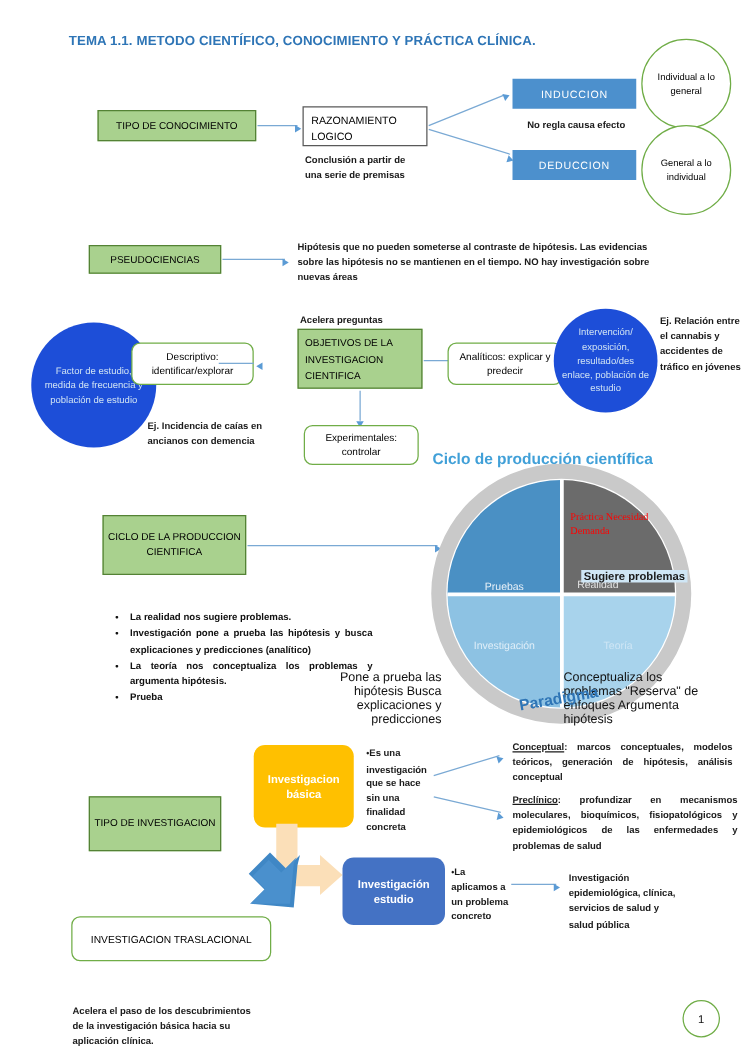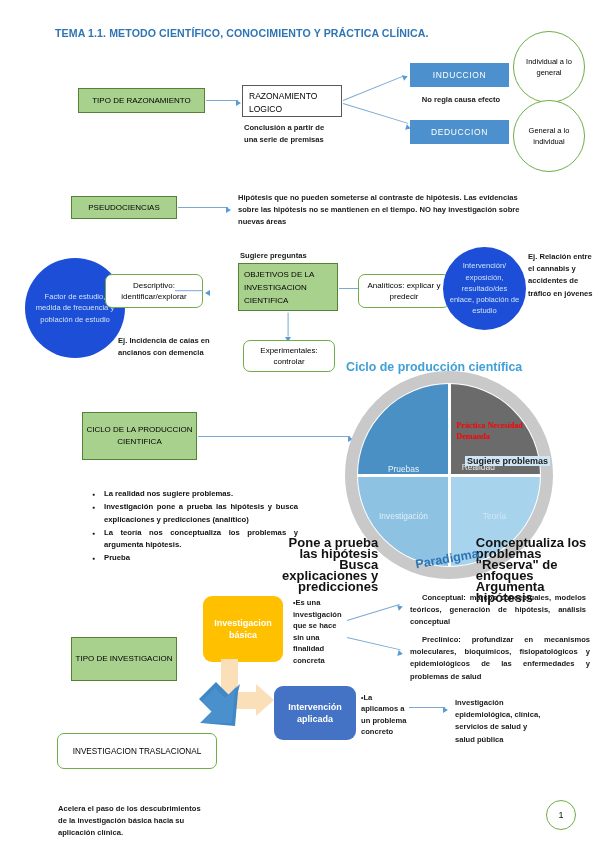--- a/index.html
+++ b/index.html
@@ -30,26 +30,26 @@
   .quad{position:absolute;width:50%;height:50%;}
   #q-tl{left:0;top:0;background:#4a90c4;border-radius:100% 0 0 0;}
   #q-tr{left:50%;top:0;background:#6b6b6b;border-radius:0 100% 0 0;}
   #q-bl{left:0;top:50%;background:#8dc2e3;border-radius:0 0 0 100%;}
   #q-br{left:50%;top:50%;background:#a8d3ec;border-radius:0 0 100% 0;}
   #wheel .gap-v{position:absolute;left:calc(50% - 1.5px);top:0;width:3px;height:100%;background:#fff;}
   #wheel .gap-h{position:absolute;top:calc(50% - 1.5px);left:0;height:3px;width:100%;background:#fff;}
   #ring{position:absolute;left:-13px;top:-13px;width:208px;height:208px;border:12px solid #c9c9c9;
         border-radius:50%;box-sizing:border-box;}
   .q-label{position:absolute;color:#e8f1f8;font-size:8.4px;text-align:center;width:100%;}
-  .q-sub{position:absolute;font-size:13px;line-height:11px;color:#111;font-weight:700;margin-left:25px;}
+  .q-sub{position:absolute;font-size:10px;line-height:11px;color:#111;font-weight:400;}
 
   #cycle-heading{left:346px;top:360px;font-size:12.4px;font-weight:bold;color:#41a0d8;white-space:nowrap;}
   #sugiere{left:465px;top:456px;font-size:9px;font-weight:bold;color:#1a1a1a;background:#cfe6f5;padding:0 2px;white-space:nowrap;}
   #paradigma{left:415px;top:552px;font-size:12.5px;font-weight:bold;color:#2e75b6;transform:rotate(-10deg);}
-  #practica{position:absolute;left:54%;top:14%;color:#ff0000;font-weight:bold;font-size:8.2px;line-height:10.6px;font-family:"Liberation Serif",serif;margin-top:12px;}
+  #practica{position:absolute;left:54%;top:14%;color:#ff0000;font-weight:normal;font-size:8.2px;line-height:10.6px;font-family:"Liberation Serif",serif;}
   #realidad{position:absolute;left:57%;top:43%;color:#e3e3e3;font-size:8.4px;}
 
   
   #inv-basica{left:203px;top:596px;width:80px;height:66px;background:#ffc000;border-radius:9px;
               color:#fff;font-size:9px;line-height:12px;font-weight:600;}
   #inv-aplicada{left:274px;top:686px;width:82px;height:54px;background:#4472c4;border-radius:9px;
                 color:#fff;font-size:9px;line-height:12px;font-weight:600;}
   
   #cream-v{left:221px;top:659px;width:17px;height:49px;background:#fbdfb8;}
   #cream-h{left:221px;top:692px;width:38px;height:17px;background:#fbdfb8;}
@@ -58,28 +58,28 @@
   
   #blue-arrow{left:185px;top:678px;width:60px;height:60px;}
 
   #page-num{left:546px;top:800px;width:30px;height:30px;border:1px solid #70ad47;border-radius:50%;
             font-size:9px;color:#111;}
 
   ul.bl{margin:16px;padding:0 0 0 14px;list-style:none;}
   ul.bl li{position:relative;font-size:7.7px;line-height:12.6px;font-weight:bold;color:#111;margin-bottom:.5px;
            text-align:justify;}
   ul.bl li:before{content:"\25CF";position:absolute;left:-12px;top:0;font-size:5px;line-height:12.6px;}
-  .u{margin-left:12px;}
+  .u{text-decoration:underline;}
 </style>
 </head>
 <body>
 
 <div class="abs" id="doc-title">TEMA 1.1. METODO CIENTÍFICO, CONOCIMIENTO Y PRÁCTICA CLÍNICA.</div>
 
-<div class="abs greenbox ctr" style="left:78px;top:88px;width:127px;height:25px;">TIPO DE RAZONAMIENTO</div>
+<div class="abs greenbox ctr" style="left:78px;top:88px;width:127px;height:25px;">TIPO DE CONOCIMIENTO</div>
 
 <div class="ln" style="left:206px;top:100px;width:32px;"></div>
 <div class="ah" style="left:236px;top:100px;"></div>
 
 <div class="abs whitebox" style="left:242px;top:85px;width:100px;height:32px;padding:4px 6px;">RAZONAMIENTO LOGICO</div>
 
 <div class="abs bodytext" style="left:244px;top:122px;width:95px;">Conclusión a partir de una serie de premisas</div>
 
 <div class="ln" style="left:343px;top:100px;width:65px;transform:rotate(-22deg);"></div>
 <div class="ah" style="left:403px;top:75px;transform:rotate(-22deg);"></div>
@@ -91,21 +91,21 @@
 <div class="abs bluebox ctr" style="left:410px;top:120px;width:99px;height:24px;">DEDUCCION</div>
 
 <div class="abs circ-green ctr" style="left:513px;top:31px;width:72px;height:72px;padding:0 10px;">Individual a lo general</div>
 <div class="abs circ-green ctr" style="left:513px;top:100px;width:72px;height:72px;padding:0 10px;">General a lo individual</div>
 
 <div class="abs greenbox ctr" style="left:71px;top:196px;width:106px;height:23px;">PSEUDOCIENCIAS</div>
 <div class="ln" style="left:178px;top:207px;width:50px;"></div>
 <div class="ah" style="left:226px;top:207px;"></div>
 <div class="abs bodytext" style="left:238px;top:192px;width:290px;">Hipótesis que no pueden someterse al contraste de hipótesis. Las evidencias sobre las hipótesis no se mantienen en el tiempo. NO hay investigación sobre nuevas áreas</div>
 
-<div class="abs bodytext" style="left:240px;top:250px;width:120px;">Sugiere preguntas</div>
+<div class="abs bodytext" style="left:240px;top:250px;width:120px;">Acelera preguntas</div>
 
 <div class="abs greenbox" style="left:238px;top:263px;width:100px;height:48px;padding:4px 5px;line-height:13px;">OBJETIVOS DE LA INVESTIGACION CIENTIFICA</div>
 
 <div class="abs bluecircle ctr" style="left:25px;top:258px;width:100px;height:100px;padding:0 10px;">Factor de estudio, medida de frecuencia y población de estudio</div>
 <div class="abs greenbox-round ctr" style="left:105px;top:274px;width:98px;height:34px;padding:0 4px;">Descriptivo: identificar/explorar</div>
 <div class="ln" style="left:203px;top:290px;width:28px;transform:rotate(180deg);"></div>
 <div class="ah" style="left:210px;top:290px;transform:rotate(180deg);"></div>
 <div class="abs bodytext" style="left:118px;top:335px;width:92px;">Ej. Incidencia de caías en ancianos con demencia</div>
 
 <div class="ln" style="left:339px;top:288px;width:25px;"></div>
@@ -177,21 +177,21 @@
 
 <div class="abs" id="cream-v"></div>
 <div class="abs" id="cream-h"></div>
 <div class="abs" id="cream-head"></div>
 
 <svg class="abs" id="blue-arrow" viewBox="0 0 60 60">
   <polygon points="55,6 44,17 31,4 14,21 27,34 16,45 50,48 53,14" fill="#3f87c5"></polygon>
   <polygon points="52,8 40,20 30,10 17,23 27,33 15,45 47,45 50,13" fill="#4a90cd"></polygon>
 </svg>
 
-<div class="abs ctr" id="inv-aplicada">Intervención aplicada</div>
+<div class="abs ctr" id="inv-aplicada">Investigación estudio</div>
 
 <div class="abs" style="left:361px;top:692px;width:46px;font-size:7.6px;line-height:11.4px;font-weight:bold;">
   <span style="font-size:7px;">•</span><span>La aplicamos a un problema concreto</span>
 </div>
 
 <div class="ln" style="left:409px;top:707px;width:36px;"></div>
 <div class="ah" style="left:443px;top:707px;"></div>
 
 <div class="abs bodytext" style="left:455px;top:697px;width:92px;">Investigación epidemiológica, clínica, servicios de salud y salud pública</div>
 

